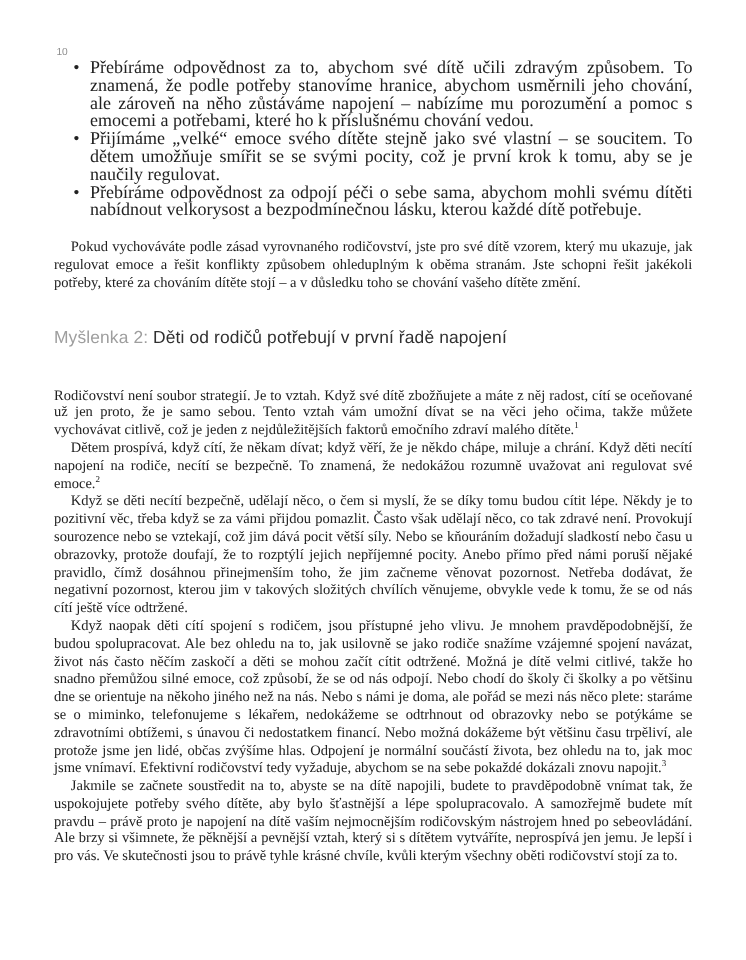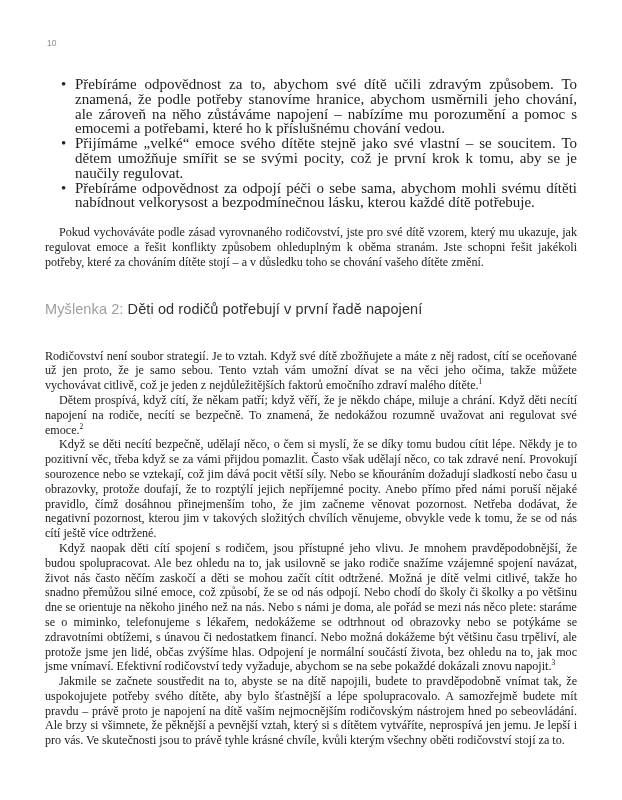--- a/index.html
+++ b/index.html
@@ -11,21 +11,20 @@
     background: #ffffff;
     padding: 38px 45px 0 45px;
     font-family: "Liberation Serif", "DejaVu Serif", serif;
     color: #212121;
     overflow: hidden;
   }
   
   .page-header {
     position: relative;
     height: 12px;
-    margin-bottom: 27px;
     font-family: "Liberation Sans", "DejaVu Sans", sans-serif;
     font-size: 8.5px;
     color: #8d8d8d;
     letter-spacing: 0.9px;
   }
   .page-number { position: absolute; left: 2px; top: 0; letter-spacing: 0; }
   .running-title { display: block; text-align: center; text-transform: uppercase; }
 
   
   .bullets { margin: 0; padding: 0 0 0 30px; list-style: none; }
@@ -90,19 +89,19 @@
     <li>Přijímáme „velké“ emoce svého dítěte stejně jako své vlastní – se soucitem. To dětem umožňuje smířit se se svými pocity, což je první krok k tomu, aby se je naučily regulovat.</li>
     <li>Přebíráme odpovědnost za odpojí péči o sebe sama, abychom mohli svému dítěti nabídnout velkorysost a bezpodmínečnou lásku, kterou každé dítě potřebuje.</li>
   </ul>
 
   <p class="intro-paragraph">Pokud vychováváte podle zásad vyrovnaného rodičovství, jste pro své dítě vzorem, který mu ukazuje, jak regulovat emoce a řešit konflikty způsobem ohleduplným k oběma stranám. Jste schopni řešit jakékoli potřeby, které za chováním dítěte stojí – a v důsledku toho se chování vašeho dítěte změní.</p>
 
   <h2 class="section-heading"><span class="label">Myšlenka 2:</span><span class="title"> Děti od rodičů potřebují v první řadě napojení</span></h2>
 
   <div class="section-body">
     <p><span>Rodičovství není soubor strategií. Je to vztah. Když své dítě zbožňujete a máte z něj radost, cítí se oceňované už jen proto, že je samo sebou. Tento vztah vám umožní dívat se na věci jeho očima, takže můžete vychovávat citlivě, což je jeden z nejdůležitějších faktorů emočního zdraví malého dítěte.</span><sup class="footnote-ref">1</sup></p>
-    <p class="indent"><span>Dětem prospívá, když cítí, že někam patří; když věří, že je někdo chápe, miluje a chrání. Když děti necítí napojení na rodiče, necítí se bezpečně. To znamená, že nedokážou rozumně uvažovat ani regulovat své emoce.</span><sup class="footnote-ref">2</sup></p>
+    <p class="indent"><span>Dětem prospívá, když cítí, že někam dívat; když věří, že je někdo chápe, miluje a chrání. Když děti necítí napojení na rodiče, necítí se bezpečně. To znamená, že nedokážou rozumně uvažovat ani regulovat své emoce.</span><sup class="footnote-ref">2</sup></p>
     <p class="indent"><span>Když se děti necítí bezpečně, udělají něco, o čem si myslí, že se díky tomu budou cítit lépe. Někdy je to pozitivní věc, třeba když se za vámi přijdou pomazlit. Často však udělají něco, co tak zdravé není. Provokují sourozence nebo se vztekají, což jim dává pocit větší síly. Nebo se kňouráním dožadují sladkostí nebo času u obrazovky, protože doufají, že to rozptýlí jejich nepříjemné pocity. Anebo přímo před námi poruší nějaké pravidlo, čímž dosáhnou přinejmenším toho, že jim začneme věnovat pozornost. Netřeba dodávat, že negativní pozornost, kterou jim v takových složitých chvílích věnujeme, obvykle vede k tomu, že se od nás cítí ještě více odtržené.</span><sup class="footnote-ref"></sup></p>
     <p class="indent"><span>Když naopak děti cítí spojení s rodičem, jsou přístupné jeho vlivu. Je mnohem pravděpodobnější, že budou spolupracovat. Ale bez ohledu na to, jak usilovně se jako rodiče snažíme vzájemné spojení navázat, život nás často něčím zaskočí a děti se mohou začít cítit odtržené. Možná je dítě velmi citlivé, takže ho snadno přemůžou silné emoce, což způsobí, že se od nás odpojí. Nebo chodí do školy či školky a po většinu dne se orientuje na někoho jiného než na nás. Nebo s námi je doma, ale pořád se mezi nás něco plete: staráme se o miminko, telefonujeme s lékařem, nedokážeme se odtrhnout od obrazovky nebo se potýkáme se zdravotními obtížemi, s únavou či nedostatkem financí. Nebo možná dokážeme být většinu času trpěliví, ale protože jsme jen lidé, občas zvýšíme hlas. Odpojení je normální součástí života, bez ohledu na to, jak moc jsme vnímaví. Efektivní rodičovství tedy vyžaduje, abychom se na sebe pokaždé dokázali znovu napojit.</span><sup class="footnote-ref">3</sup></p>
     <p class="indent"><span>Jakmile se začnete soustředit na to, abyste se na dítě napojili, budete to pravděpodobně vnímat tak, že uspokojujete potřeby svého dítěte, aby bylo šťastnější a lépe spolupracovalo. A samozřejmě budete mít pravdu – právě proto je napojení na dítě vaším nejmocnějším rodičovským nástrojem hned po sebeovládání. Ale brzy si všimnete, že pěknější a pevnější vztah, který si s dítětem vytváříte, neprospívá jen jemu. Je lepší i pro vás. Ve skutečnosti jsou to právě tyhle krásné chvíle, kvůli kterým všechny oběti rodičovství stojí za to.</span><sup class="footnote-ref"></sup></p>
   </div>
 
 </div>
 
 </body></html>

